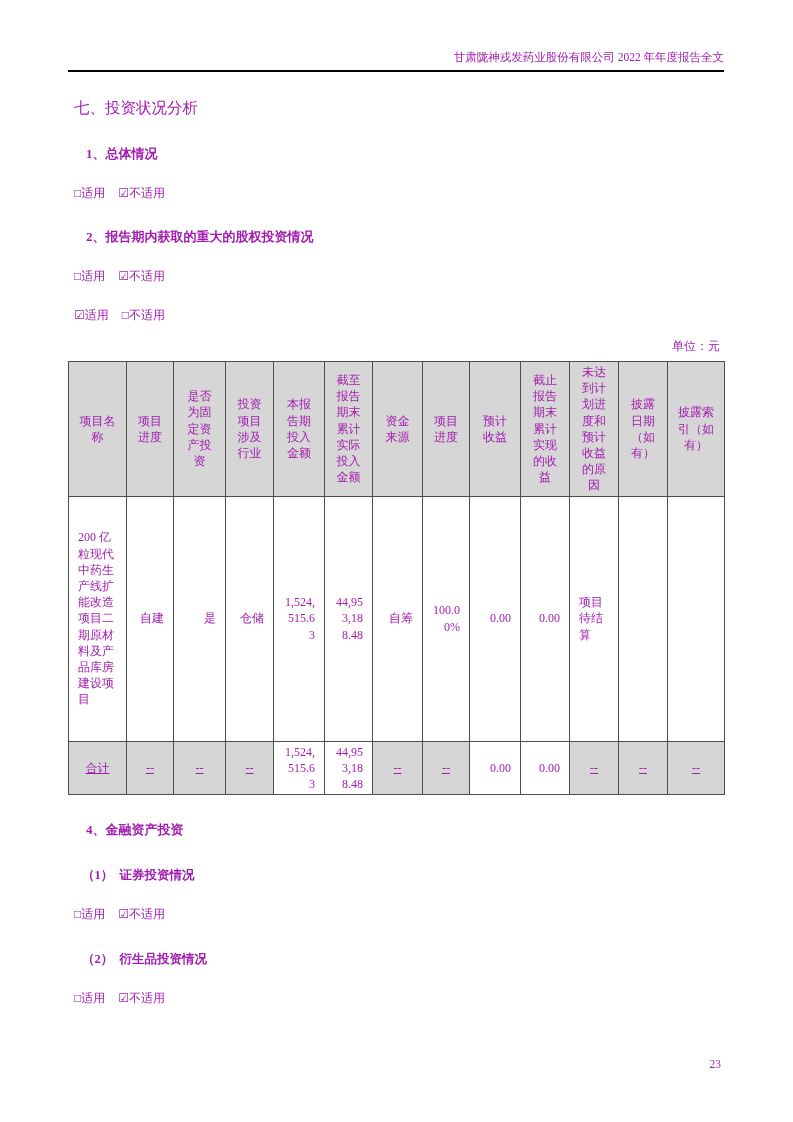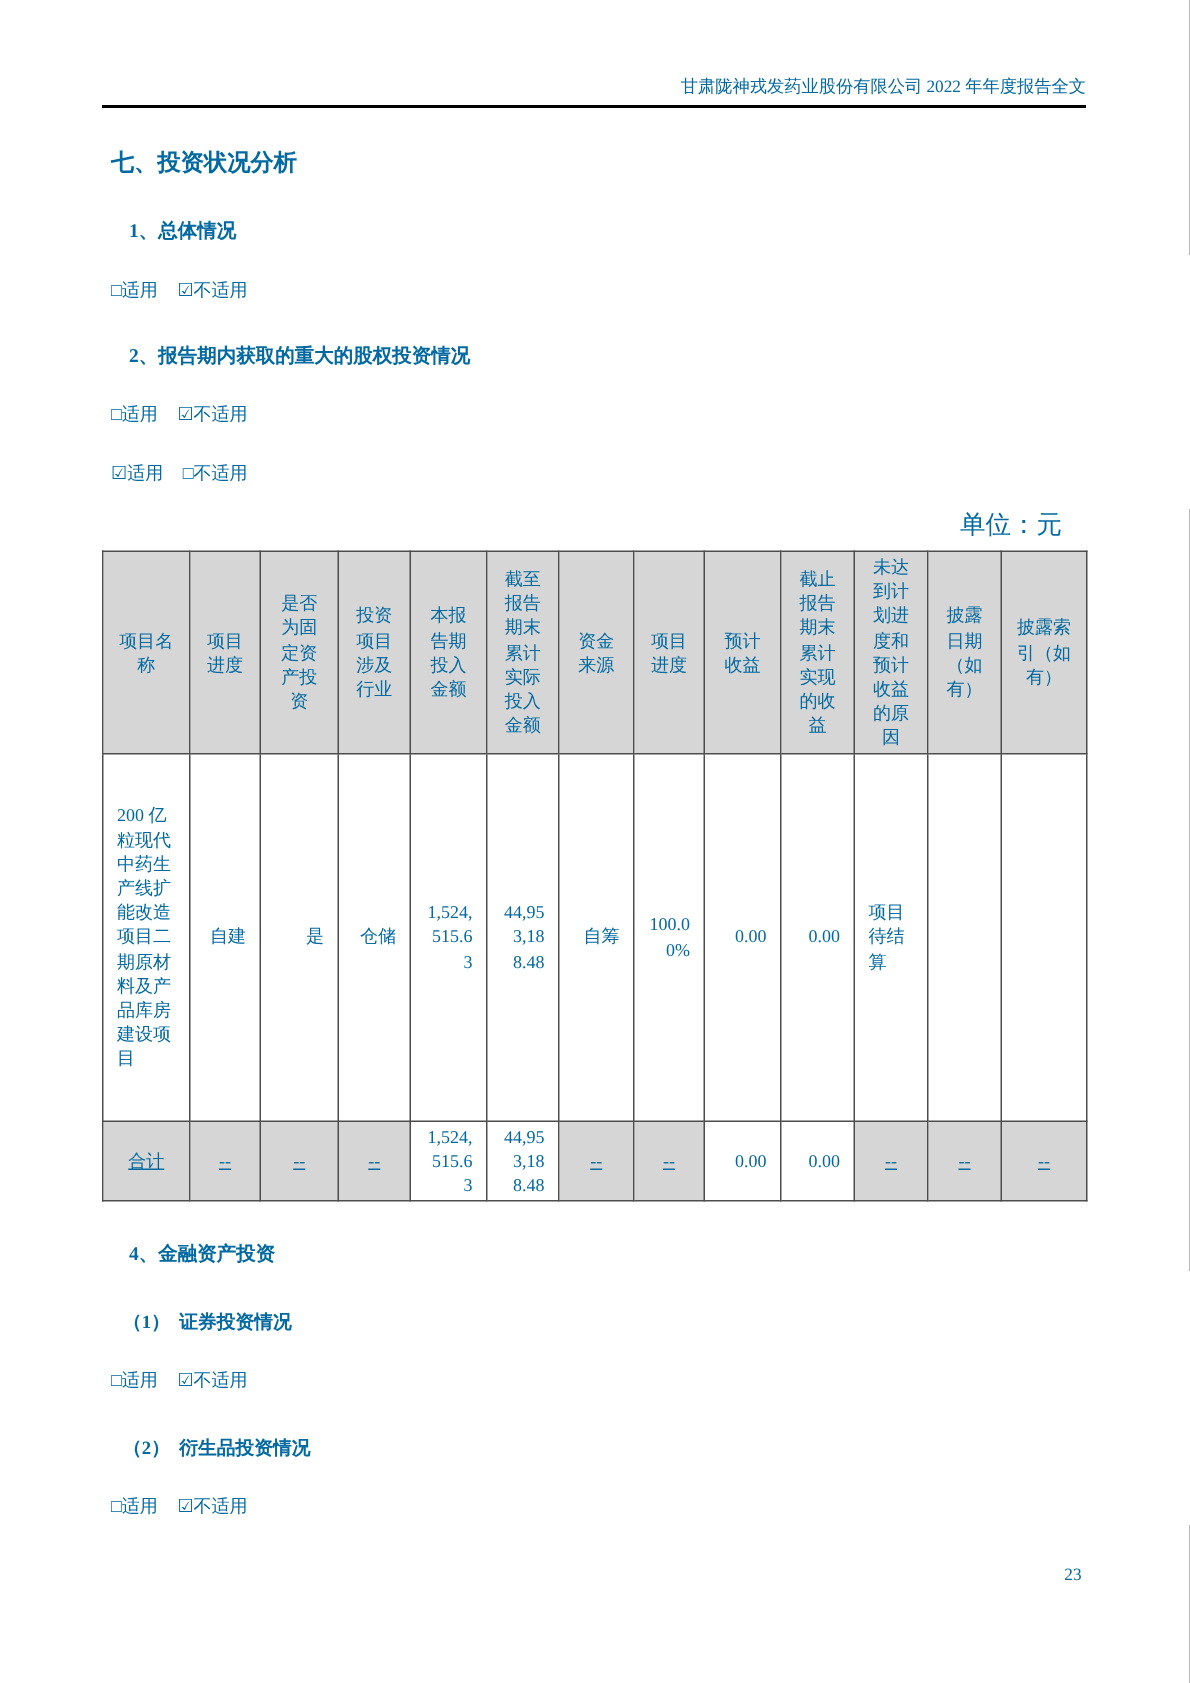--- a/index.html
+++ b/index.html
@@ -1,39 +1,39 @@
 <!DOCTYPE html>
 <html><head>
 <meta charset="utf-8">
 <style>
   html,body{margin:0;padding:0;background:#888;}
   .page{
     position:relative;
     width:793px;height:1122px;
     background:#fff;
     font-family:"Liberation Serif","DejaVu Serif",serif;
-    color:#0369a1;
+    color:#a21caf;
     overflow:hidden;
     margin:0 auto;
   }
   .content{margin:0 68px;width:656px;}
   .doc-header{
     padding-top:50px;
     text-align:right;
     font-size:11.5px;
     border-bottom:2px solid #000;
     padding-bottom:5px;
   }
-  h1.main-title{font-size:15.5px;font-weight:bold;margin:26px 0 0 6px;}
+  h1.main-title{font-size:15.5px;font-weight:normal;margin:26px 0 0 6px;}
   h2.sec-title{font-size:13px;font-weight:bold;margin:26px 0 0 18px;}
   h3.subsec-title{font-size:12.5px;font-weight:bold;margin:28px 0 0 14px;}
   .chk-line{font-size:12px;margin:22px 0 0 6px;}
   .chk-line .chk{margin-right:10px;}
   .note-line{font-size:12px;margin:10px 0 0 6px;}
-  .unit-line{font-size:17px;text-align:right;margin:14px 16px 6px 0;}
+  .unit-line{font-size:12px;text-align:right;margin:14px 4px 6px 0;}
   table.inv{
     width:656px;
     border-collapse:collapse;
     table-layout:fixed;
     font-size:12px;
     line-height:1.35;
   }
   table.inv td{
     border:1px solid #4d4d4d;
     padding:2px 9px;
@@ -44,21 +44,21 @@
   tr.r-head{height:128px;}
   tr.r-data{height:245px;}
   tr.r-total{height:50px;}
   .hc{background:#d6d6d6;text-align:center;}
   .ctr{text-align:right;}
   .lft{text-align:left;padding:2px 4px 2px 7px;}
   .num{text-align:right;padding:2px 4px 2px 6px;}
   .gray{background:#d6d6d6;text-align:center;text-decoration:underline;}
   .page-num{
     position:absolute;
-    right:72px;bottom:66px;
+    right:72px;bottom:52px;
     font-size:11.5px;
   }
 </style>
 </head>
 <body>
 
 <div class="page">
   <div class="content">
 
     <div class="doc-header">

